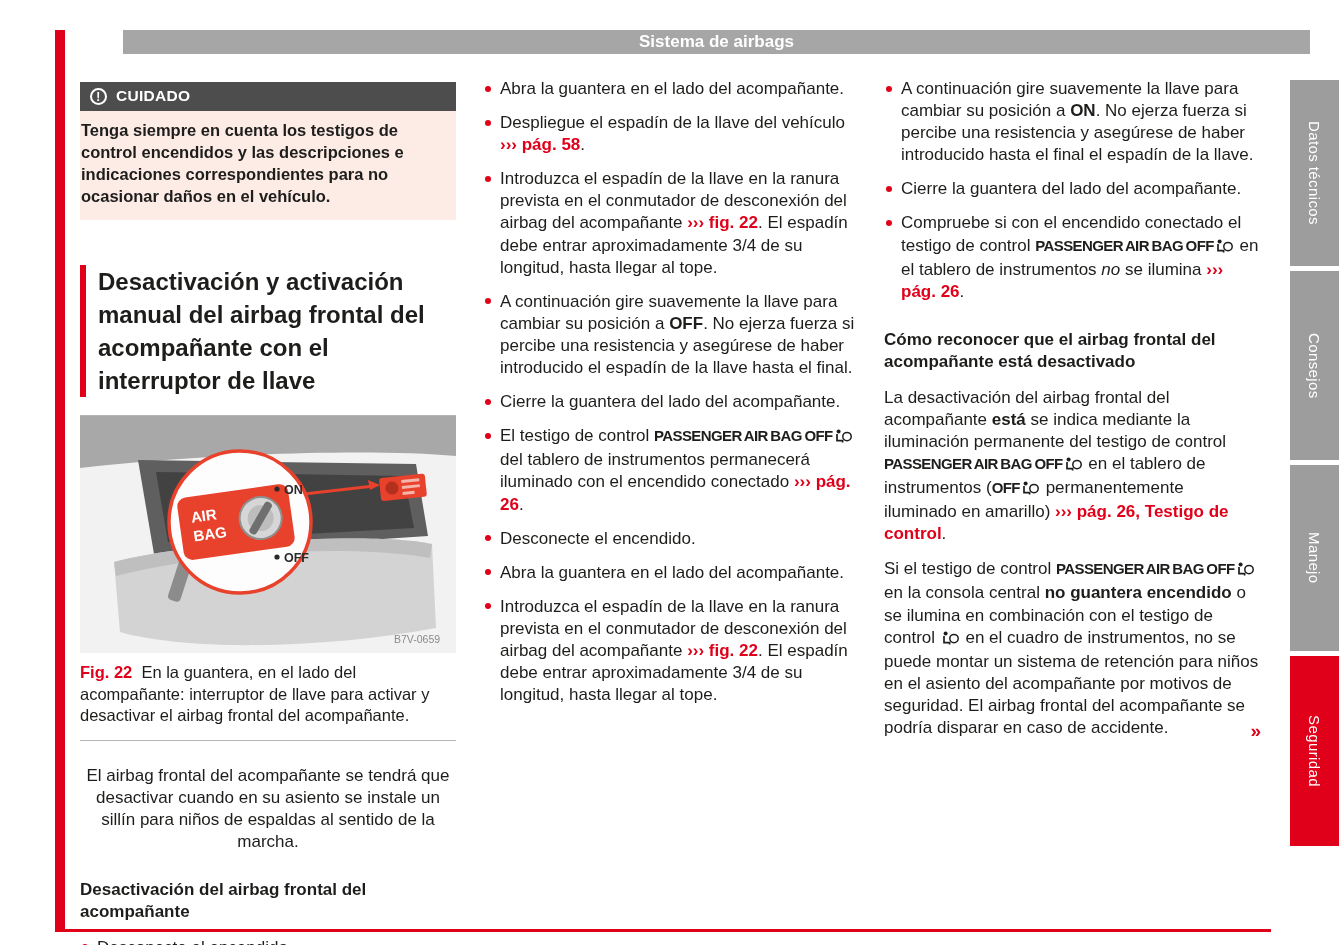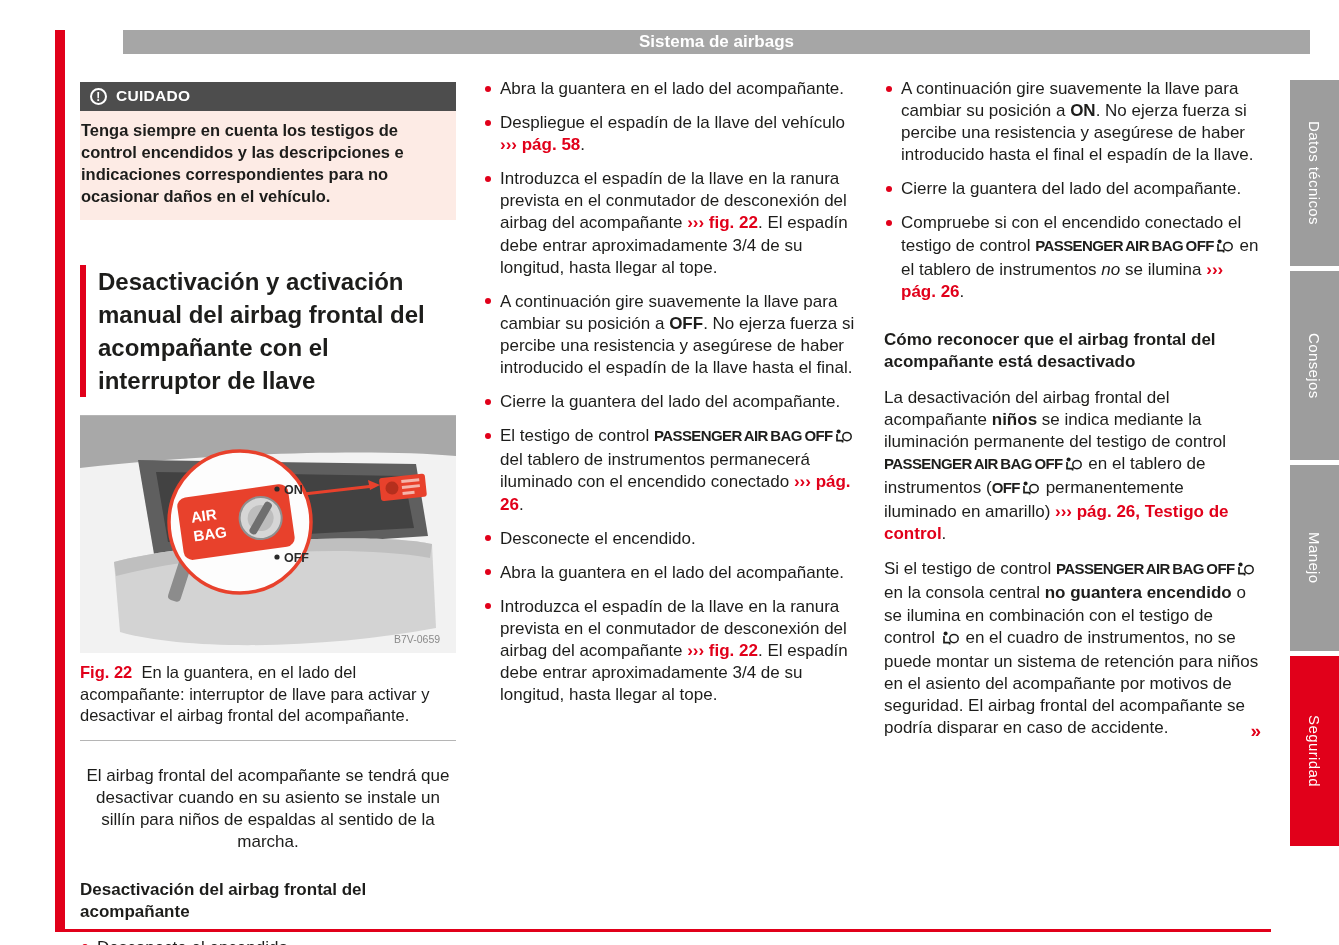--- a/index.html
+++ b/index.html
@@ -162,21 +162,21 @@
     </div>
   <div class="col col3" id="col3">
       <div class="bullet"><span>A continuación gire suavemente la llave para cambiar su posición a </span><span class="s-b">ON</span><span>. No ejerza fuerza si percibe una resistencia y asegúrese de haber introducido hasta el final el espadín de la llave.</span></div>
       <div class="bullet"><span>Cierre la guantera del lado del acompañante.</span></div>
       <div class="bullet"><span>Compruebe si con el encendido conectado el testigo de control </span><span class="s-lamp">PASSENGER AIR BAG OFF</span><span class="inline-icon"><svg width="17" height="14" viewBox="0 0 17 14">
             <circle cx="3.6" cy="2.4" r="2" fill="currentColor"></circle>
             <path d="M2 5 V11.7 H7.6 V13.4" stroke="currentColor" stroke-width="1.7" fill="none"></path>
             <circle cx="12" cy="7.6" r="4.2" fill="none" stroke="currentColor" stroke-width="1.5"></circle>
           </svg></span><span> en el tablero de instrumentos </span><span class="s-i">no</span><span> se ilumina </span><span class="s-ref">››› pág. 26</span><span>.</span></div>
       <h3 class="sub-head">Cómo reconocer que el airbag frontal del acompañante está desactivado</h3>
-      <p class="para"><span>La desactivación del airbag frontal del acompañante </span><span class="s-b">niños</span><span> se indica mediante la iluminación permanente del testigo de control </span><span class="s-lamp">PASSENGER AIR BAG OFF</span><span class="inline-icon"><svg width="17" height="14" viewBox="0 0 17 14">
+      <p class="para"><span>La desactivación del airbag frontal del acompañante </span><span class="s-b">está</span><span> se indica mediante la iluminación permanente del testigo de control </span><span class="s-lamp">PASSENGER AIR BAG OFF</span><span class="inline-icon"><svg width="17" height="14" viewBox="0 0 17 14">
             <circle cx="3.6" cy="2.4" r="2" fill="currentColor"></circle>
             <path d="M2 5 V11.7 H7.6 V13.4" stroke="currentColor" stroke-width="1.7" fill="none"></path>
             <circle cx="12" cy="7.6" r="4.2" fill="none" stroke="currentColor" stroke-width="1.5"></circle>
           </svg></span><span> en el tablero de instrumentos (</span><span class="s-lamp">OFF</span><span class="inline-icon"><svg width="17" height="14" viewBox="0 0 17 14">
             <circle cx="3.6" cy="2.4" r="2" fill="currentColor"></circle>
             <path d="M2 5 V11.7 H7.6 V13.4" stroke="currentColor" stroke-width="1.7" fill="none"></path>
             <circle cx="12" cy="7.6" r="4.2" fill="none" stroke="currentColor" stroke-width="1.5"></circle>
           </svg></span><span> permanentemente iluminado en amarillo) </span><span class="s-ref">››› pág. 26, Testigo de control</span><span>.</span></p>
       <p class="para"><span>Si el testigo de control </span><span class="s-lamp">PASSENGER AIR BAG OFF</span><span class="inline-icon"><svg width="17" height="14" viewBox="0 0 17 14">
             <circle cx="3.6" cy="2.4" r="2" fill="currentColor"></circle>

